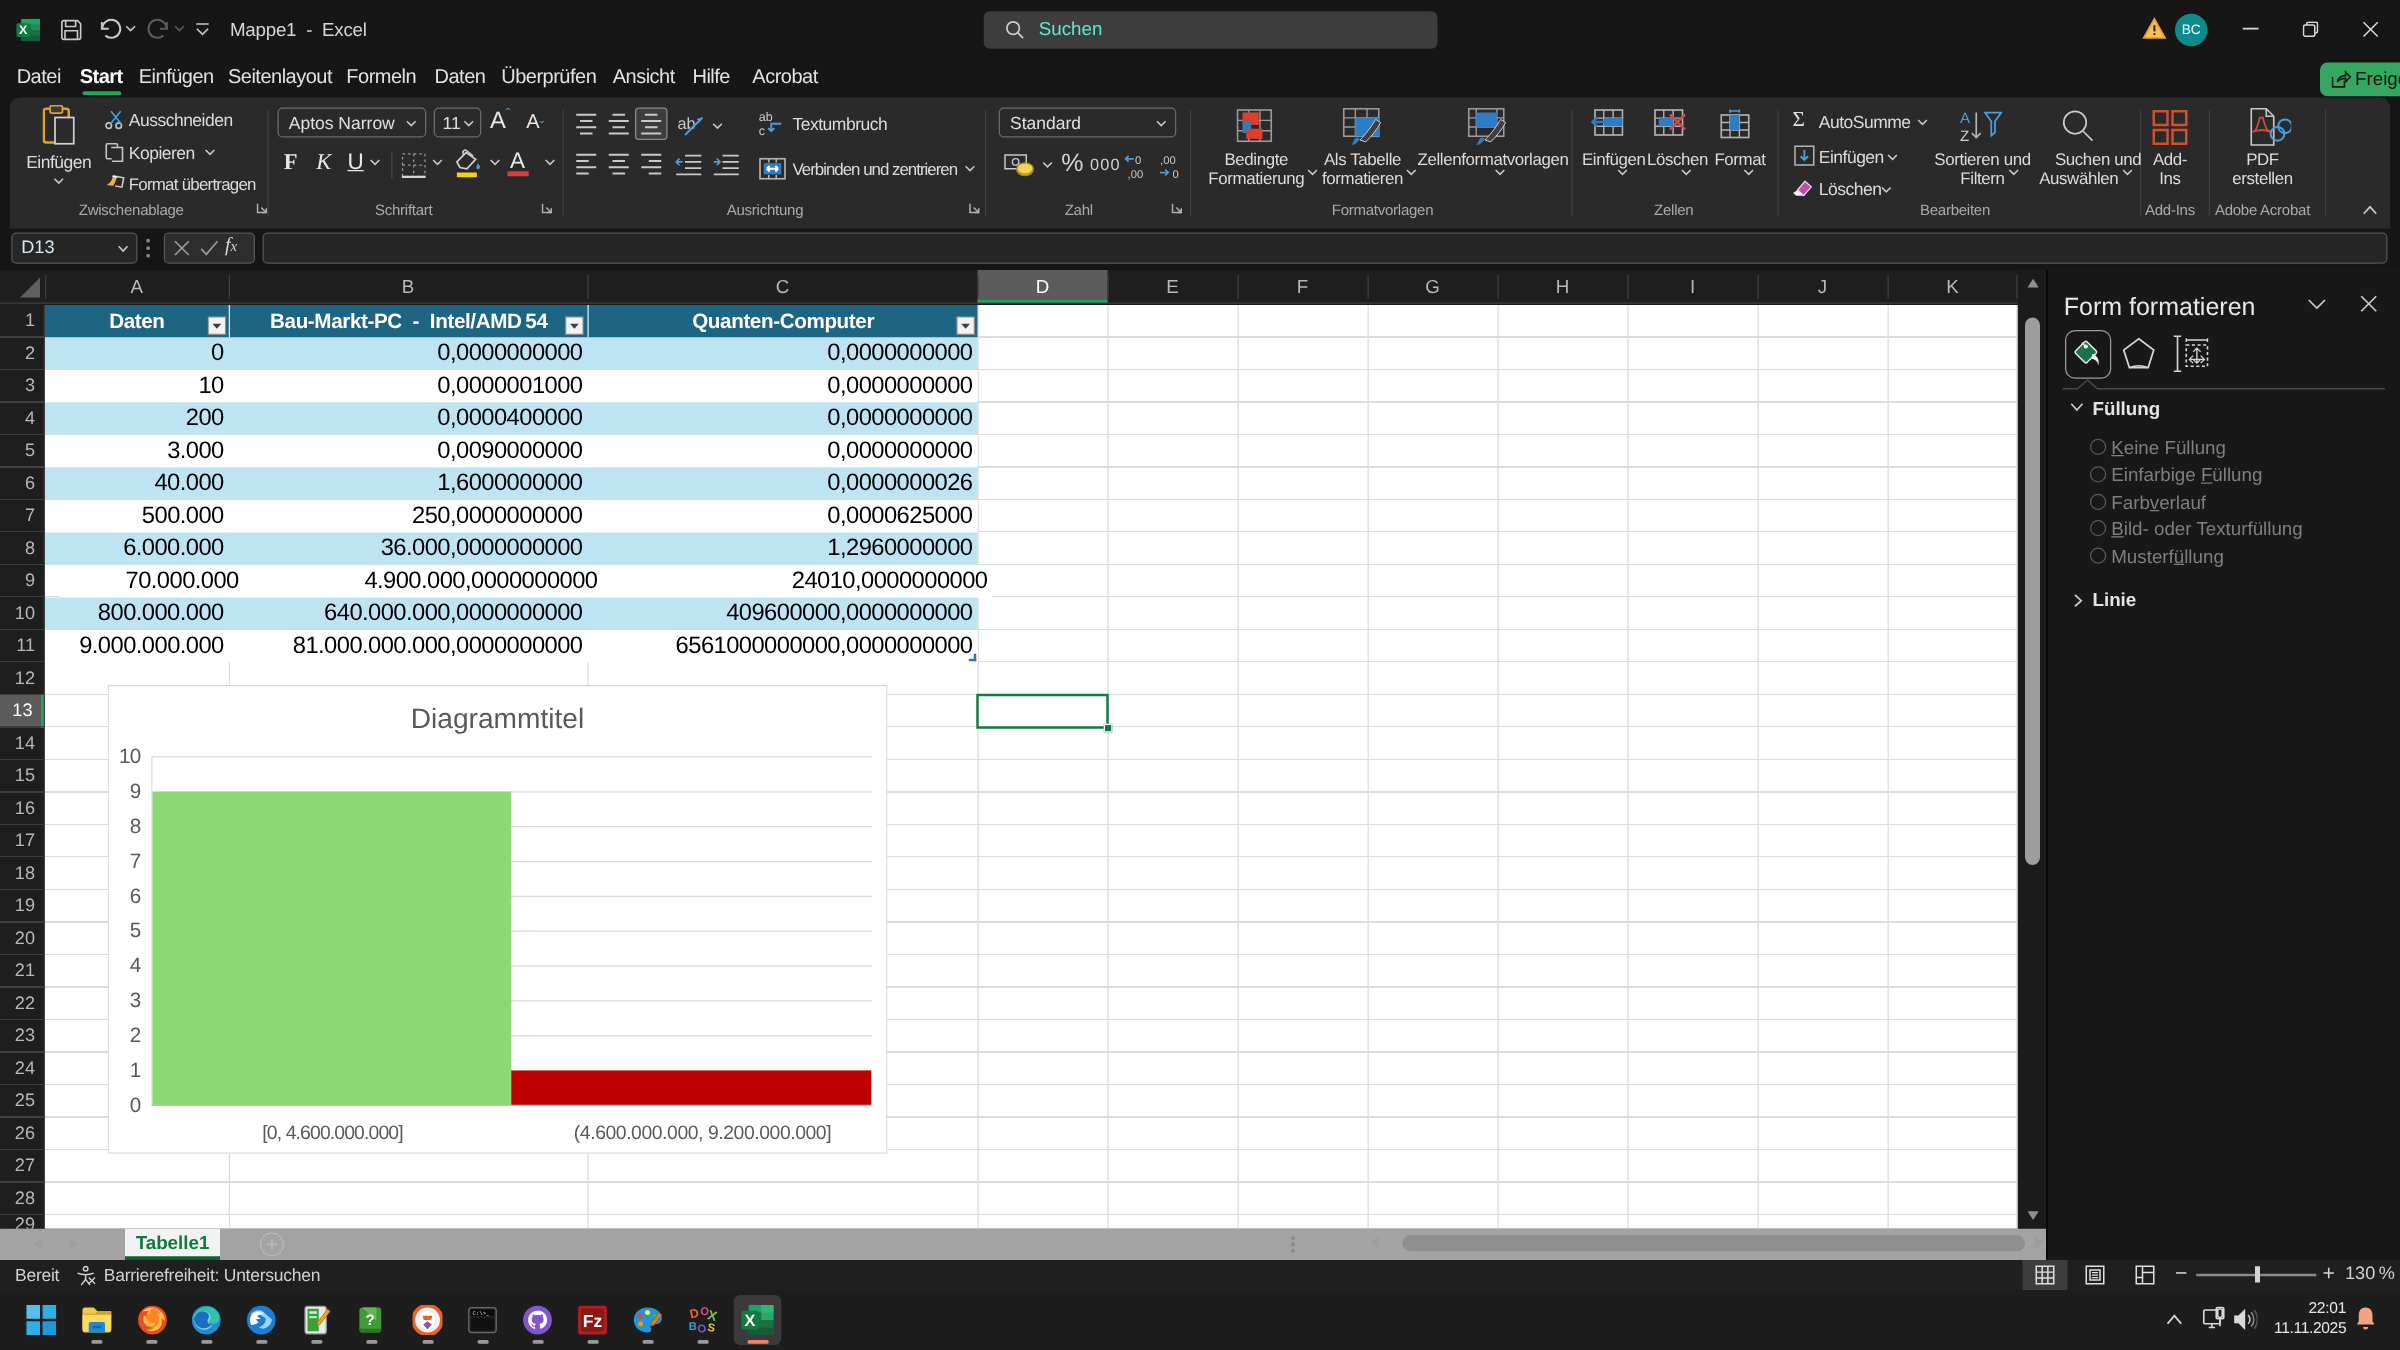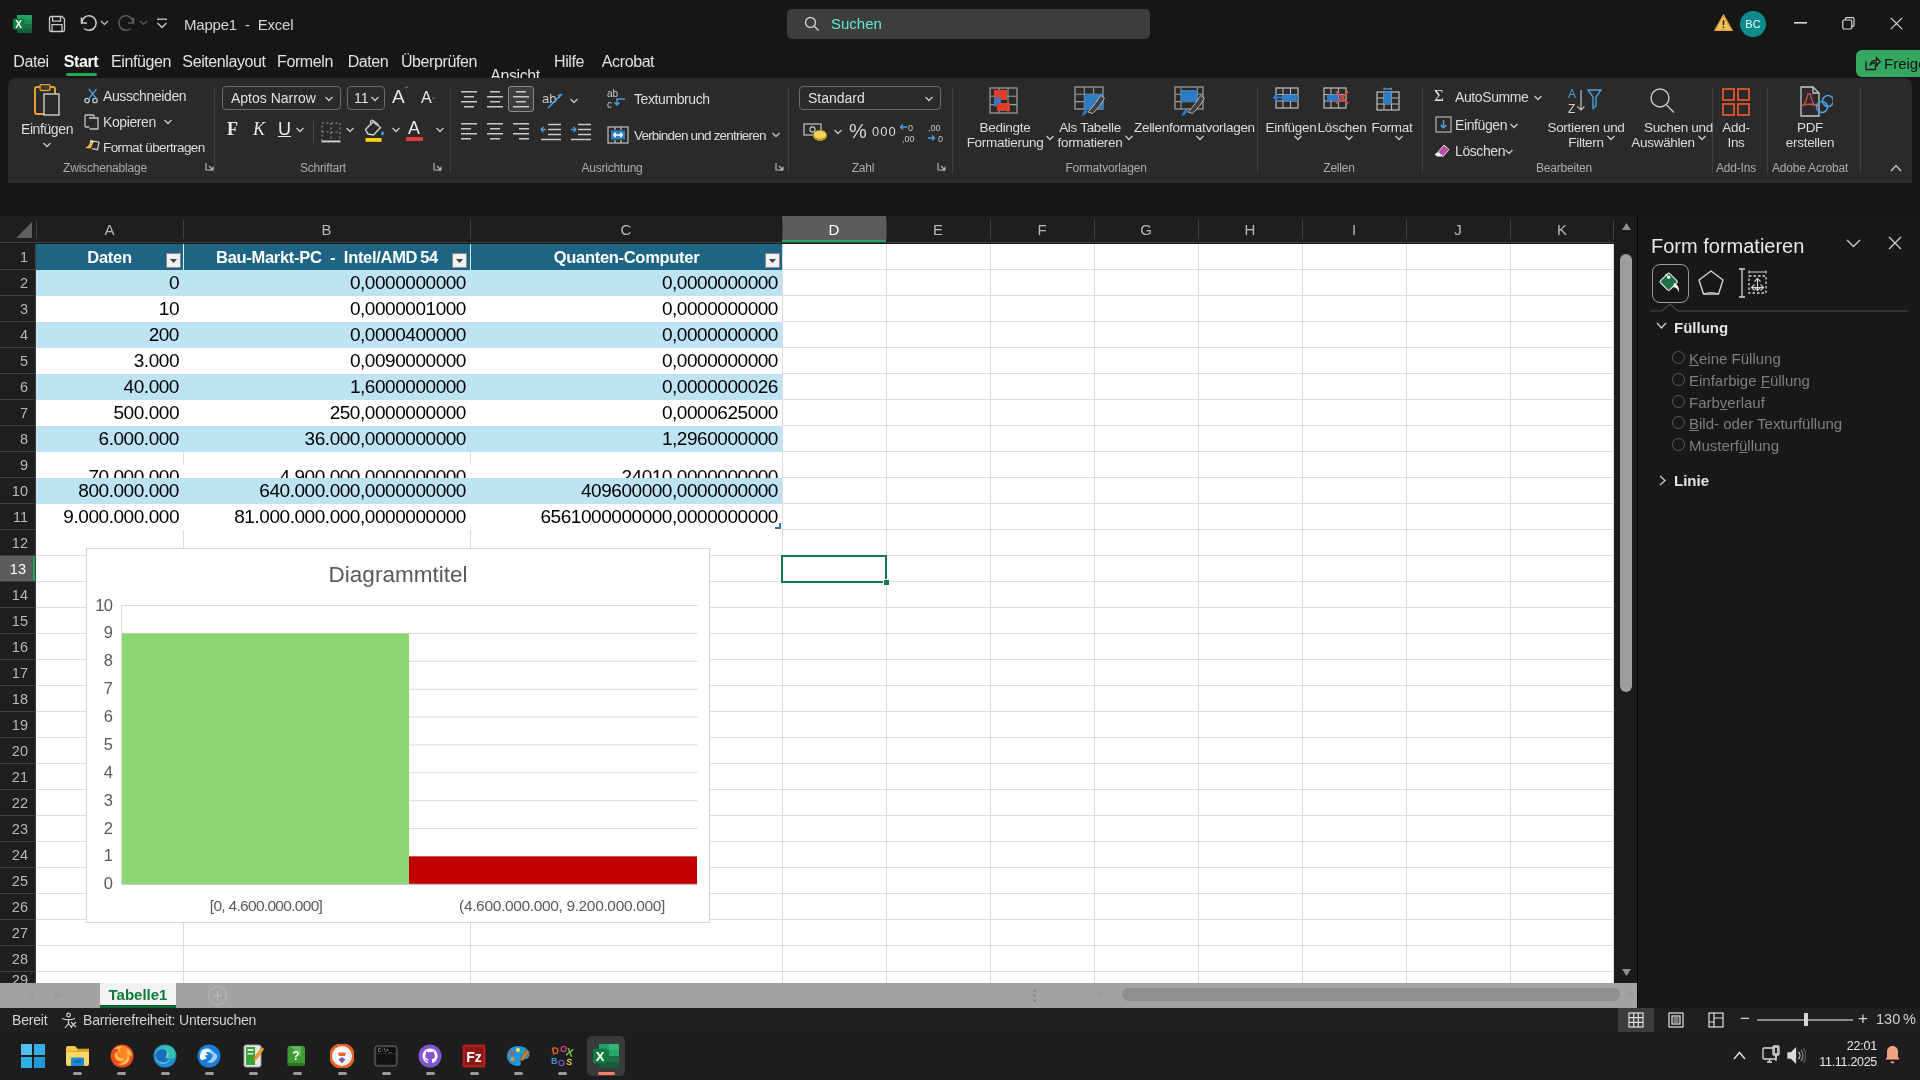--- a/index.html
+++ b/index.html
@@ -118,21 +118,21 @@
 
   <div class="abs" id="menurow" style="left:0;top:48px;width:1920px;height:30px;background:#161616;">
     <div class="mtab" style="left:1px;width:60px;">Datei</div>
     <div class="mtab" style="left:61px;width:40px;color:#fff;font-weight:bold;">Start</div>
     <div class="abs" style="left:66px;top:25px;width:31px;height:3px;background:#1fa85c;border-radius:2px;"></div>
     <div class="mtab" style="left:106px;width:70px;">Einfügen</div>
     <div class="mtab" style="left:179px;width:90px;">Seitenlayout</div>
     <div class="mtab" style="left:272px;width:66px;">Formeln</div>
     <div class="mtab" style="left:343px;width:50px;">Daten</div>
     <div class="mtab" style="left:398px;width:82px;">Überprüfen</div>
-    <div class="mtab" style="left:486px;width:58px;margin-top:14px;">Ansicht</div>
+    <div class="mtab" style="left:486px;width:58px;">Ansicht</div>
     <div class="mtab" style="left:549px;width:40px;">Hilfe</div>
     <div class="mtab" style="left:597px;width:62px;">Acrobat</div>
 
     <div class="abs" style="left:1813px;top:2px;width:95px;height:27px;background:#34a761;border-radius:6px;margin-left:43px;">
       <svg class="abs" style="left:9px;top:6px;" width="16" height="15" viewBox="0 0 16 15" fill="none" stroke="#1b1b1b" stroke-width="1.3">
         <path d="M1 5.5 v8 h9.5 v-5"></path>
         <path d="M5 9.5 c0.5 -3.5 3 -5 6.5 -5 v-2.8 l3.7 3.9 -3.7 3.9 v-2.8 c-2.8 0 -5 0.6 -6.5 2.8 z" fill="none"></path>
       </svg>
       <div class="abs txt" style="left:28px;top:5px;font-size:15px;color:#111;">Freigeben</div>
       <svg class="abs" style="left:82px;top:11px;" width="8" height="6" viewBox="0 0 8 6" fill="none" stroke="#111" stroke-width="1.2">
@@ -490,20 +490,41 @@
         </g>
       <g id="al-ctr" stroke="#c9c9c9" stroke-width="1.5">
           <path d="M1 1.75 h16 M4 6.75 h10 M1 11.75 h16 M4 16.75 h10"></path>
         </g>
       <g id="al-right" stroke="#c9c9c9" stroke-width="1.5">
           <path d="M1 1.75 h16 M7 6.75 h10 M1 11.75 h16 M7 16.75 h10"></path>
         </g>
     </defs>
   </svg>
 
+  <div class="abs" id="formulabar" style="left:0;top:183px;width:1920px;height:33px;background:#151515;">
+    <div class="abs" style="left:9px;top:3px;width:101px;height:25px;background:#262626;border:1px solid #565656;border-radius:4px;">
+      <div class="abs txt" style="left:7px;top:3px;font-size:14.5px;color:#dbe6ee;">D13</div>
+      <svg class="abs" style="left:84px;top:9px;" width="9" height="7" viewBox="0 0 9 7" fill="none" stroke="#c9c9c9" stroke-width="1.3">
+          <path d="M1 1 l3.5 3.8 L8 1"></path>
+        </svg>
+    </div>
+    <div class="abs" style="left:117px;top:8px;width:3px;height:3px;background:#8a8a8a;border-radius:50%;"></div>
+    <div class="abs" style="left:117px;top:14px;width:3px;height:3px;background:#8a8a8a;border-radius:50%;"></div>
+    <div class="abs" style="left:117px;top:20px;width:3px;height:3px;background:#8a8a8a;border-radius:50%;"></div>
+    <div class="abs" style="left:131px;top:3px;width:73px;height:25px;background:#2d2d2d;border:1px solid #565656;border-radius:4px;">
+      <svg class="abs" style="left:7px;top:5px;" width="13" height="13" viewBox="0 0 13 13" fill="none" stroke="#9a9a9a" stroke-width="1.4">
+          <path d="M1 1 L12 12 M12 1 L1 12"></path>
+        </svg>
+      <svg class="abs" style="left:28px;top:5px;" width="15" height="13" viewBox="0 0 15 13" fill="none" stroke="#9a9a9a" stroke-width="1.4">
+          <path d="M1 7 L5 11.5 L14 1"></path>
+        </svg>
+      <div class="abs" style="left:48px;top:1px;font-size:16px;font-style:italic;color:#d5d5d5;font-family:'Liberation Serif',serif;">f<span style="font-size:12px;">x</span></div>
+    </div>
+    <div class="abs" style="left:210px;top:3px;width:1700px;height:25px;background:#262626;border:1px solid #565656;border-radius:4px;"></div>
+  </div>
 
   <div class="abs" id="sheet" style="left:0;top:216px;width:1637px;height:767px;background:#1b1b1b;">
 
     <div class="abs" style="left:0;top:0;width:1614px;height:27px;background:#1e1e1e;border-bottom:1px solid #3f3f3f;"></div>
     <svg class="abs" style="left:10px;top:4px;" width="24" height="20" viewBox="0 0 24 20">
         <path d="M22 2 V18 H6 Z" fill="#5f5f5f"></path>
       </svg>
     <div class="ch" style="left:36px;width:147px;">A</div>
     <div class="ch" style="left:183px;width:287px;">B</div>
     <div class="ch" style="left:470px;width:312px;">C</div>
@@ -620,21 +641,21 @@
     <div class="trow" style="top:184px;">
         <div class="ca">500.000</div>
         <div class="cb">250,0000000000</div>
         <div class="cc">0,0000625000</div>
       </div>
     <div class="trow tblu" style="top:210px;">
         <div class="ca">6.000.000</div>
         <div class="cb">36.000,0000000000</div>
         <div class="cc">1,2960000000</div>
       </div>
-    <div class="trow" style="top:248px;">
+    <div class="trow" style="top:236px;margin-left:12px;">
         <div class="ca">70.000.000</div>
         <div class="cb">4.900.000,0000000000</div>
         <div class="cc">24010,0000000000</div>
       </div>
     <div class="trow tblu" style="top:262px;">
         <div class="ca">800.000.000</div>
         <div class="cb">640.000.000,0000000000</div>
         <div class="cc">409600000,0000000000</div>
       </div>
     <div class="trow" style="top:288px;">

